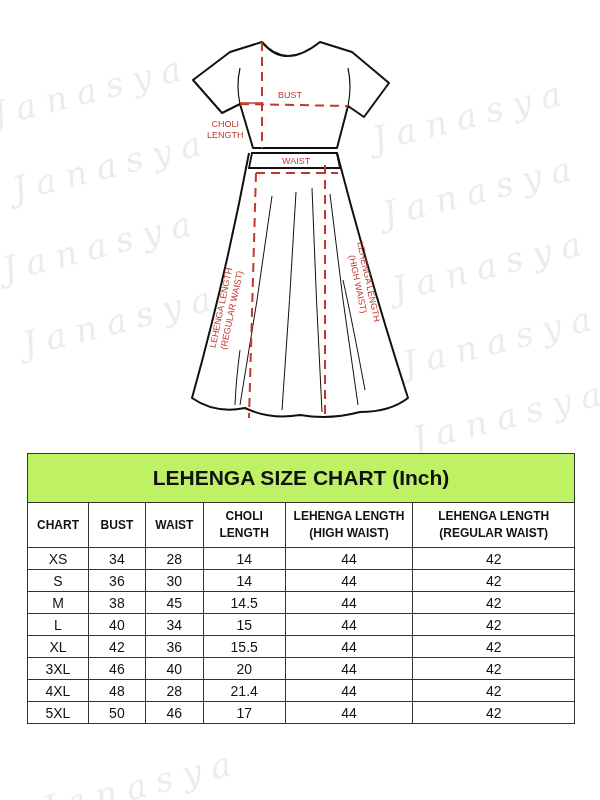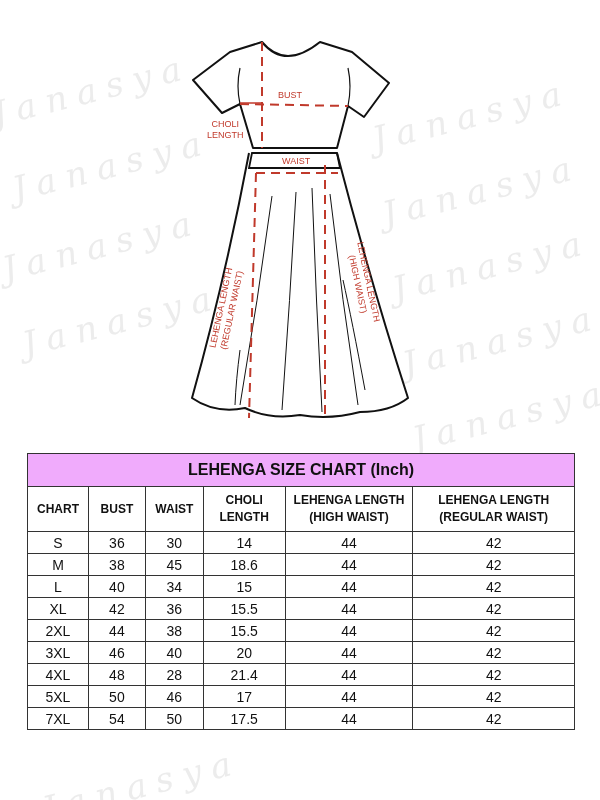--- a/index.html
+++ b/index.html
@@ -5,21 +5,21 @@
   html, body { margin:0; padding:0; }
   body { width:600px; height:800px; background:#ffffff; position:relative; overflow:hidden; font-family:"Liberation Sans", sans-serif; }
   .watermark { position:absolute; inset:0; pointer-events:none; overflow:hidden; }
   .wm { position:absolute; font-family:"DejaVu Serif", serif; font-size:34px; letter-spacing:10px; color:#ececec; transform:rotate(-14deg); white-space:nowrap; font-style:italic; }
   .illustration { position:absolute; left:0; top:0; width:600px; height:440px; }
   .lbl { position:absolute; color:#c0392b; font-size:9px; line-height:11px; font-family:"Liberation Sans", sans-serif; text-align:center; }
   .lbl-vert-l { transform:rotate(-78deg); transform-origin:center; white-space:nowrap; }
   .lbl-vert-r { transform:rotate(78deg); transform-origin:center; white-space:nowrap; }
   table.size-chart { position:absolute; left:27px; top:453px; width:548px; border-collapse:collapse; font-family:"Liberation Sans", sans-serif; }
   table.size-chart th, table.size-chart td { border:1.5px solid #333; text-align:center; color:#111; }
-  .title-row th { background:#f0abfc; color:#111; font-size:16px; font-weight:bold; height:24px; padding:4px; }
+  .title-row th { background:#bef264; color:#111; font-size:21px; font-weight:bold; height:24px; padding:12px; }
   .head-row th { font-size:12px; font-weight:bold; height:44px; line-height:17px; padding:0 2px; background:transparent; }
   .data-row td { font-size:14px; height:21px; padding:0; background:transparent; }
   col.c1 { width:61px; } col.c2 { width:57px; } col.c3 { width:58px; } col.c4 { width:82px; } col.c5 { width:128px; } col.c6 { width:162px; }
 </style>
 </head>
 <body>
 
 <div class="watermark">
   <div class="wm" style="left:-10px;top:70px;">Janasya</div>
   <div class="wm" style="left:10px;top:145px;">Janasya</div>
@@ -109,55 +109,55 @@
           <div>(HIGH WAIST)</div>
         </th>
       <th>
           <div>LEHENGA LENGTH</div>
           <div>(REGULAR WAIST)</div>
         </th>
     </tr>
   </thead>
   <tbody id="chart-body">
       <tr class="data-row">
+        <td>XS</td>
+        <td>34</td>
+        <td>28</td>
+        <td>14</td>
+        <td>44</td>
+        <td>42</td>
+      </tr>
+      <tr class="data-row">
         <td>S</td>
         <td>36</td>
         <td>30</td>
         <td>14</td>
         <td>44</td>
         <td>42</td>
       </tr>
       <tr class="data-row">
         <td>M</td>
         <td>38</td>
         <td>45</td>
-        <td>18.6</td>
+        <td>14.5</td>
         <td>44</td>
         <td>42</td>
       </tr>
       <tr class="data-row">
         <td>L</td>
         <td>40</td>
         <td>34</td>
         <td>15</td>
         <td>44</td>
         <td>42</td>
       </tr>
       <tr class="data-row">
         <td>XL</td>
         <td>42</td>
         <td>36</td>
-        <td>15.5</td>
-        <td>44</td>
-        <td>42</td>
-      </tr>
-      <tr class="data-row">
-        <td>2XL</td>
-        <td>44</td>
-        <td>38</td>
         <td>15.5</td>
         <td>44</td>
         <td>42</td>
       </tr>
       <tr class="data-row">
         <td>3XL</td>
         <td>46</td>
         <td>40</td>
         <td>20</td>
         <td>44</td>
@@ -172,22 +172,14 @@
         <td>42</td>
       </tr>
       <tr class="data-row">
         <td>5XL</td>
         <td>50</td>
         <td>46</td>
         <td>17</td>
         <td>44</td>
         <td>42</td>
       </tr>
-      <tr class="data-row">
-        <td>7XL</td>
-        <td>54</td>
-        <td>50</td>
-        <td>17.5</td>
-        <td>44</td>
-        <td>42</td>
-      </tr>
     </tbody>
 </table>
 
 </body></html>

